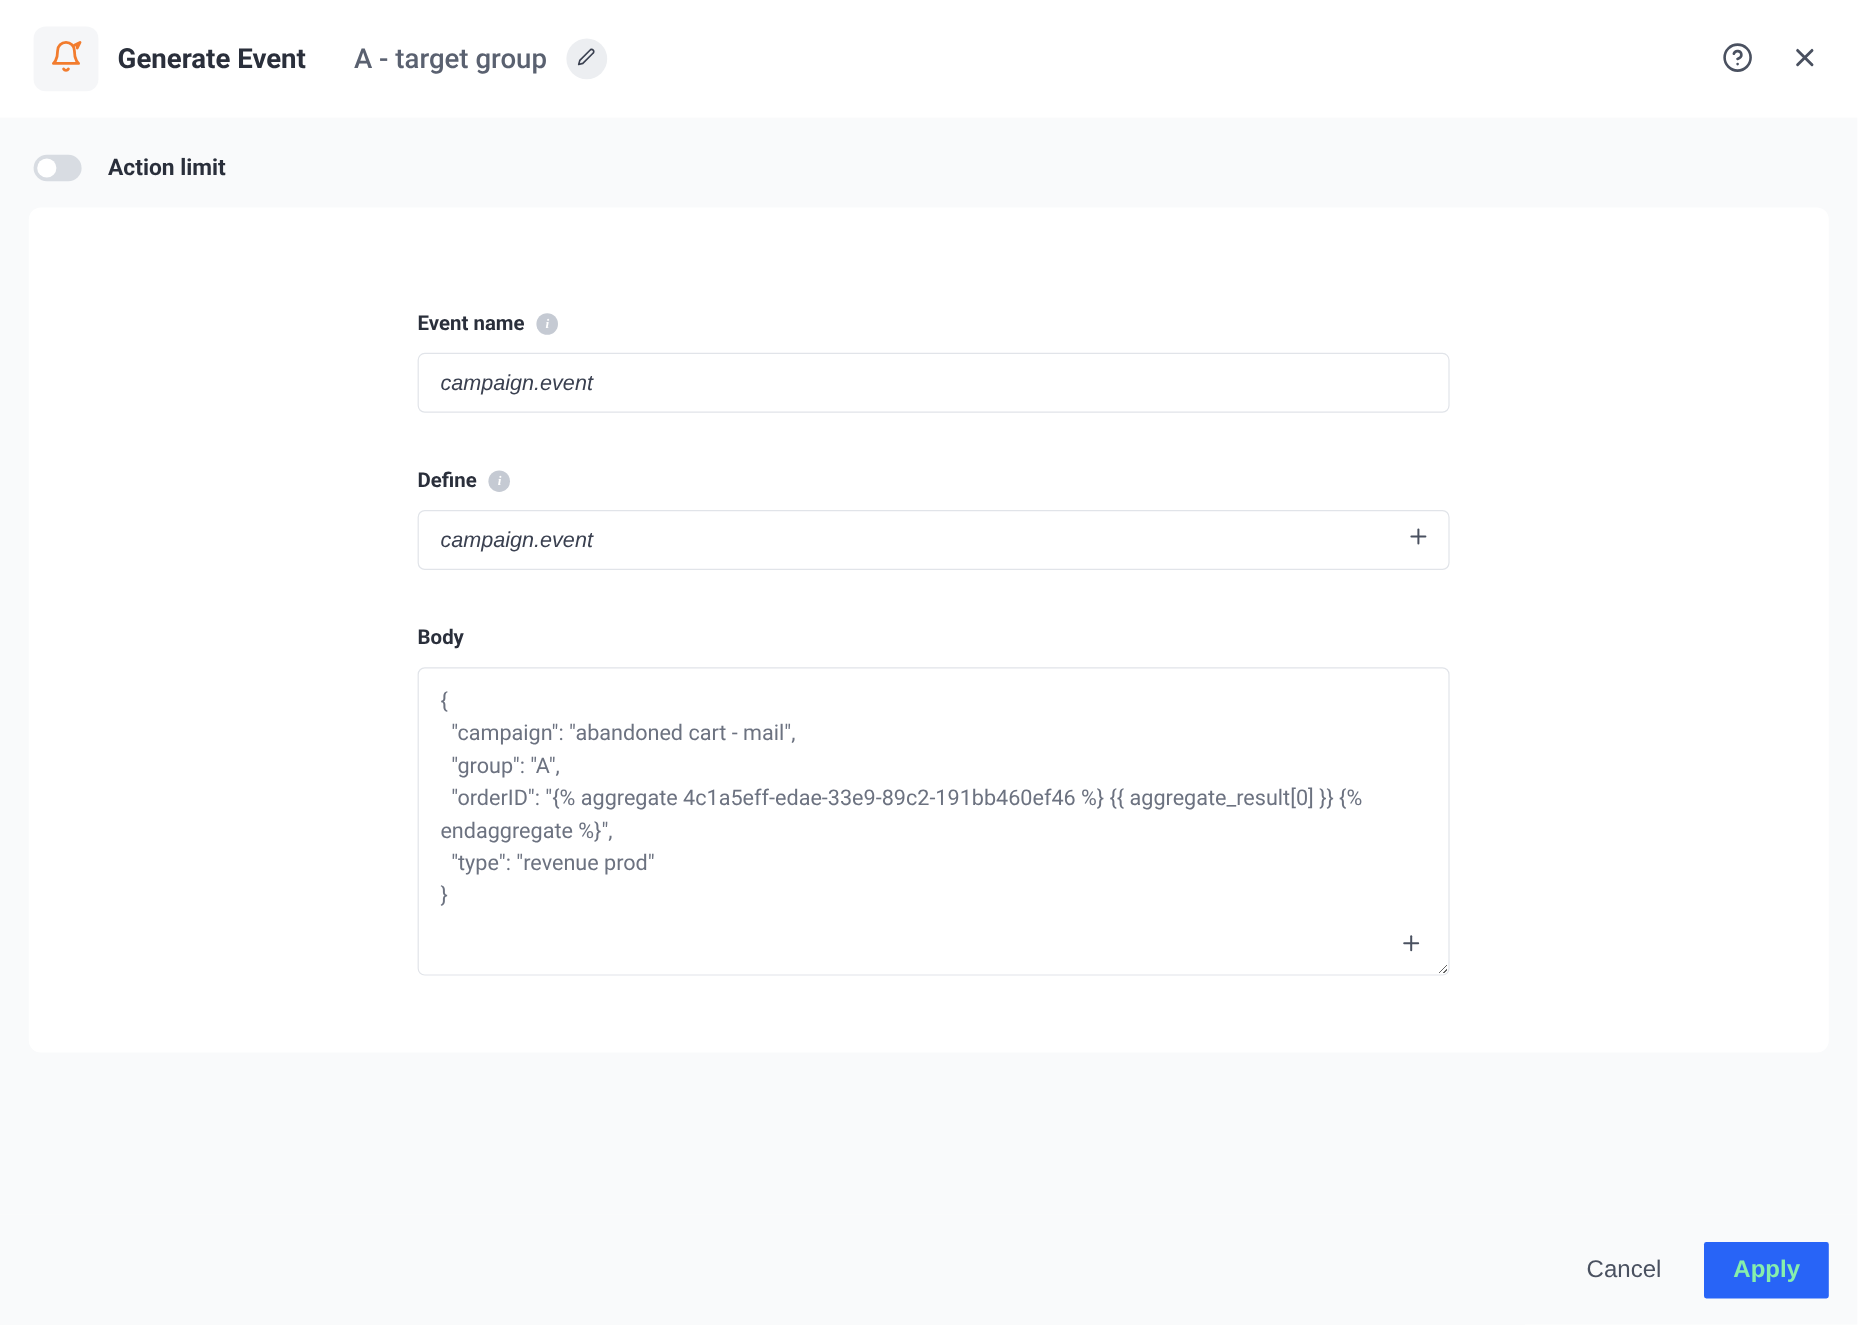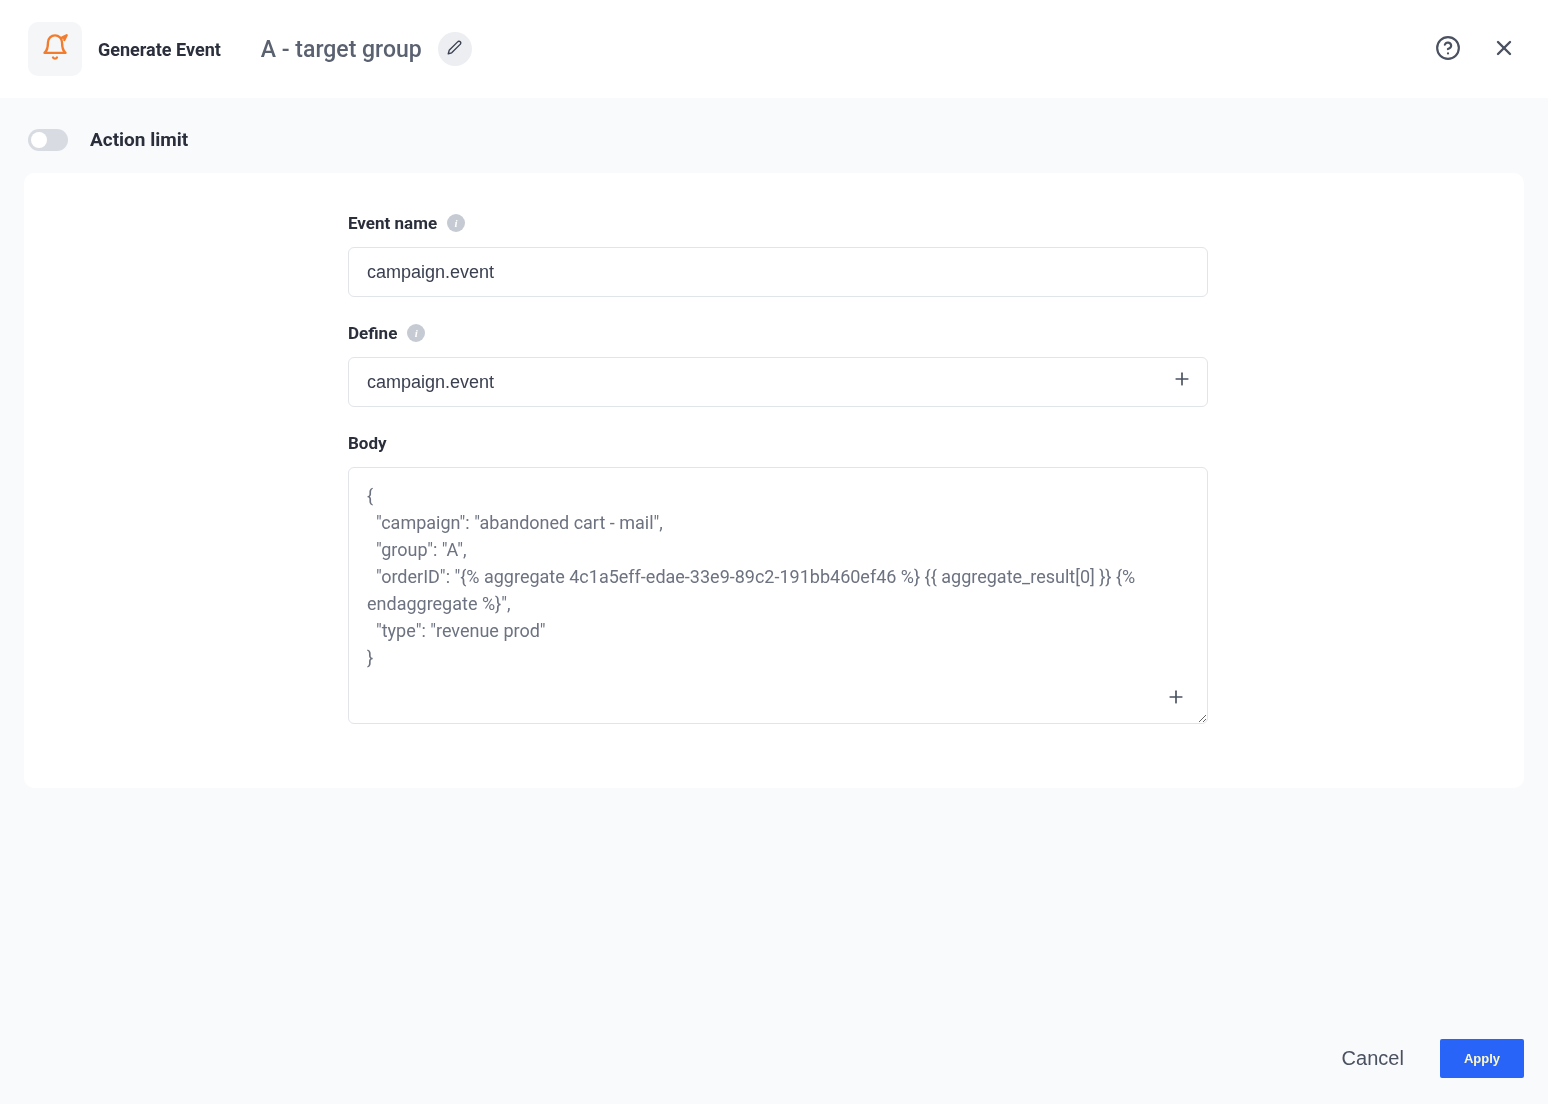--- a/index.html
+++ b/index.html
@@ -31,21 +31,21 @@
     .node-icon-box {
       width: 54px;
       height: 54px;
       background: #f5f6f8;
       border-radius: 10px;
       display: flex;
       align-items: center;
       justify-content: center;
     }
     .header-title {
-      font-size: 18px;
+      font-size: 23px;
       font-weight: 700;
       color: #2a2f3b;
     }
     .header-subtitle {
       font-size: 23px;
       font-weight: 500;
       color: #5a6170;
       margin-left: 24px;
     }
     .edit-btn {
@@ -132,20 +132,21 @@
       margin-bottom: 26px;
     }
     .field-label {
       display: flex;
       align-items: center;
       gap: 10px;
       font-size: 17px;
       font-weight: 700;
       color: #2a2f3b;
       margin-bottom: 14px;
+      margin-top: 47px;
     }
     .info-icon {
       width: 18px;
       height: 18px;
       border-radius: 50%;
       background: #c5cad3;
       color: #ffffff;
       font-size: 11px;
       font-weight: 700;
       display: flex;
@@ -156,20 +157,21 @@
     }
     .text-input {
       width: 100%;
       height: 50px;
       border: 1px solid #e1e4e9;
       border-radius: 6px;
       padding: 11px 18px;
       font-size: 18px;
       color: #3a4050;
       outline: none;
+      font-style: italic;
     }
     .input-wrapper {
       position: relative;
     }
     .input-plus {
       position: absolute;
       right: 14px;
       top: 50%;
       transform: translateY(-50%);
       width: 24px;
@@ -229,23 +231,23 @@
       font-size: 20px;
       font-weight: 500;
       color: #4a5160;
       cursor: pointer;
       padding: 12px 18px;
     }
     .btn-apply {
       background: #2864f7;
       border: none;
       border-radius: 2px;
-      font-size: 13px;
+      font-size: 20px;
       font-weight: 600;
-      color: #fef9c3;
+      color: #86efac;
       cursor: pointer;
       padding: 12px 24px;
     }
   </style>
 </head>
 <body>
 
 <div class="header">
   <div class="header-left">
     <div class="node-icon-box">

